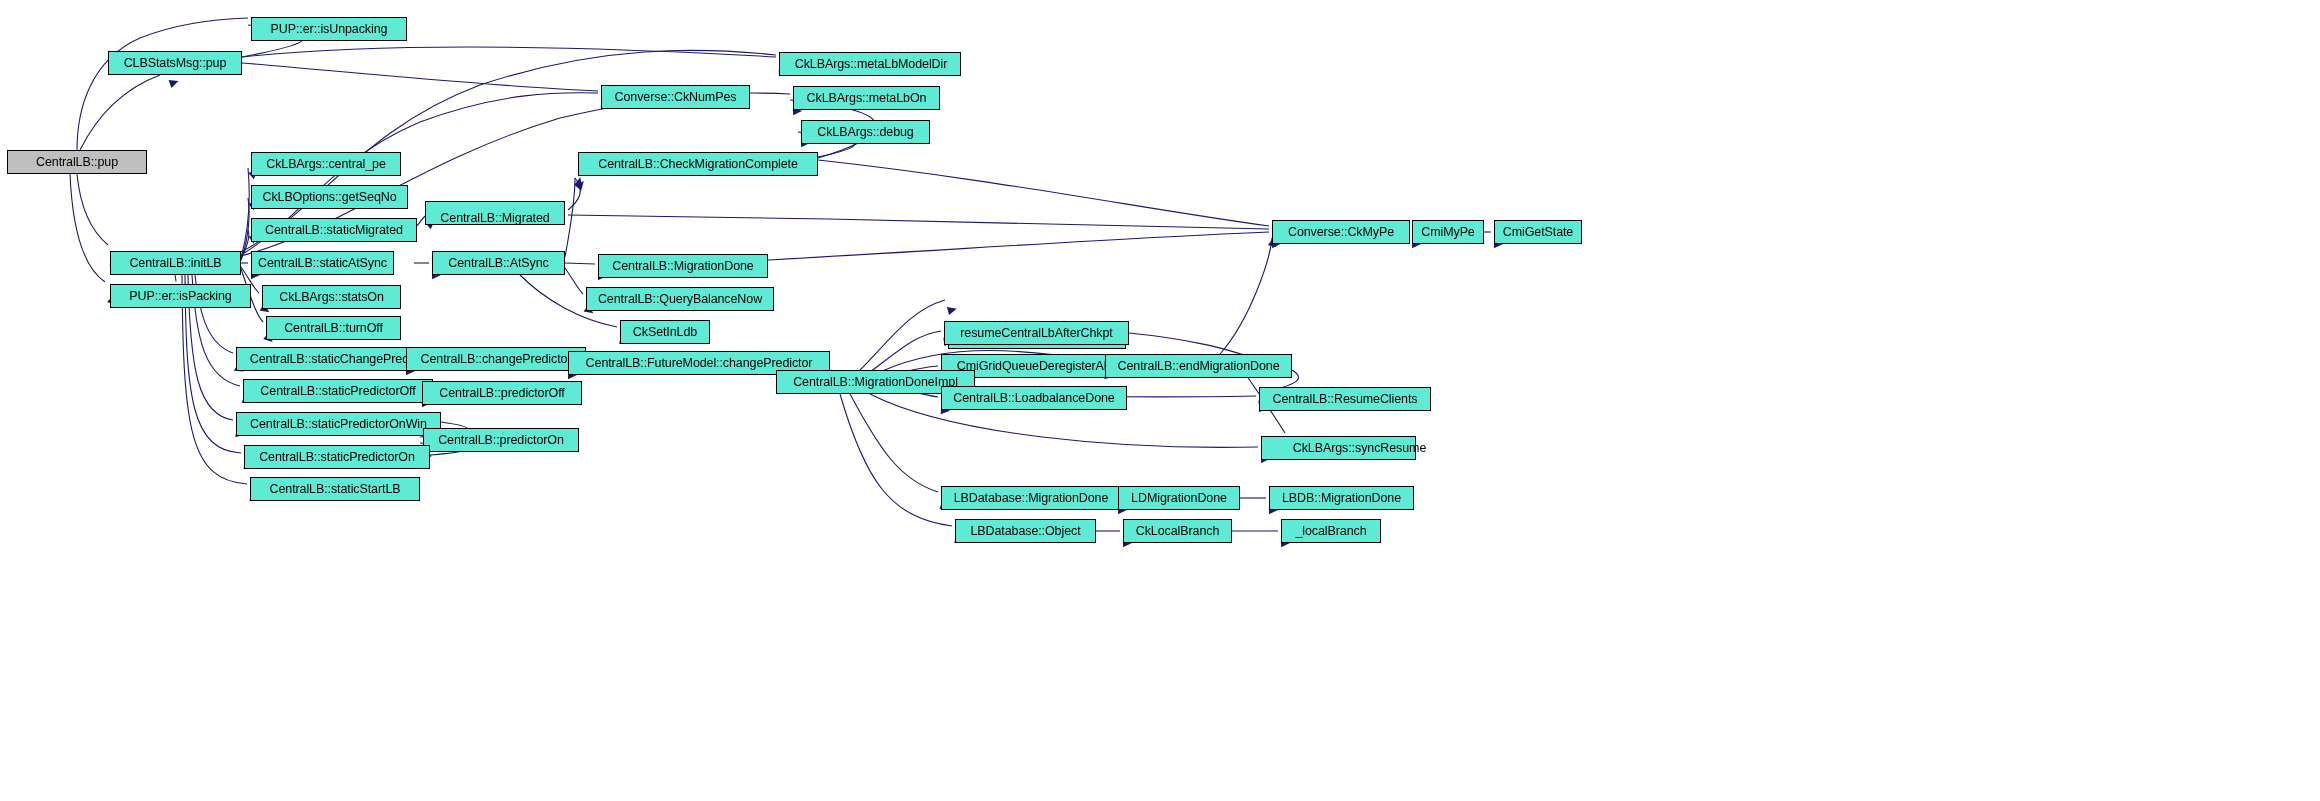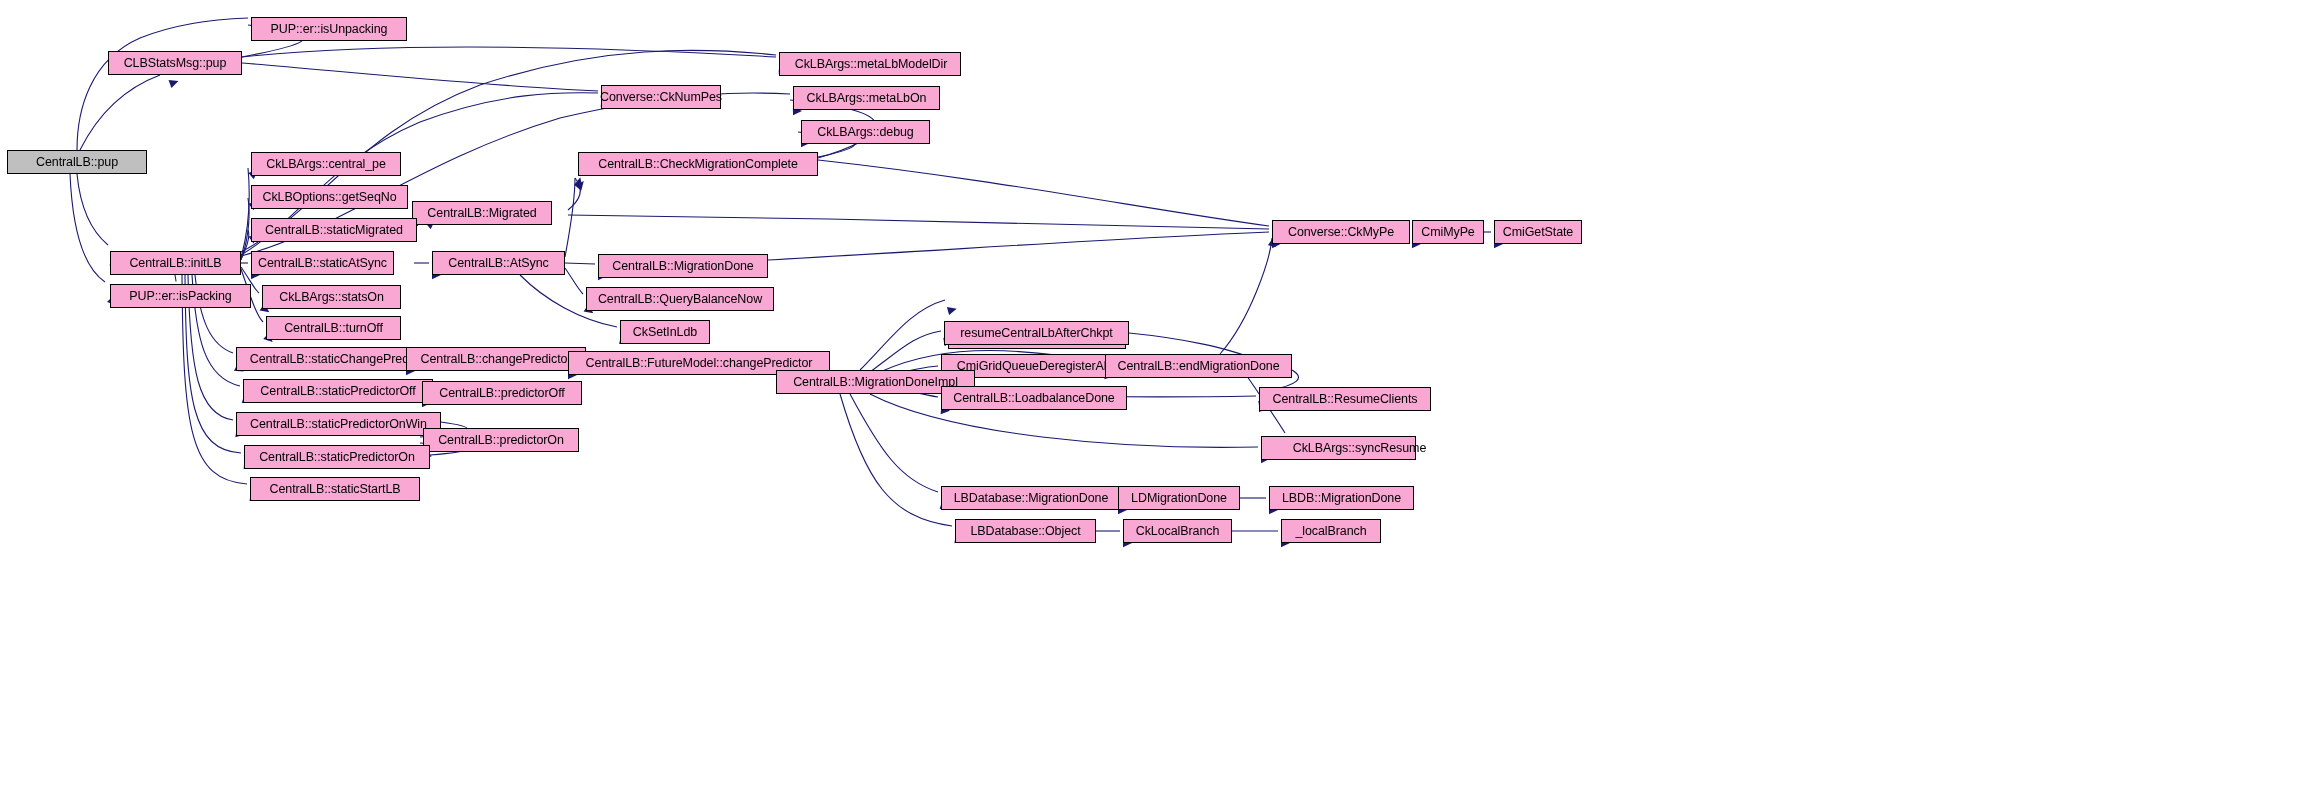--- a/index.html
+++ b/index.html
@@ -20,21 +20,21 @@
     left: 0;
     top: 0;
     width: 2320px;
     height: 801px;
     pointer-events: none;
   }
   .node {
     position: absolute;
     box-sizing: border-box;
     border: 1px solid #000000;
-    background: #f9a8d4;
+    background: #5eead4;
     color: #000000;
     font-size: 12.5px;
     line-height: 1;
     display: flex;
     align-items: center;
     justify-content: center;
     white-space: nowrap;
     letter-spacing: -0.1px;
     height: 24px;
     padding: 0 6px;
@@ -168,42 +168,42 @@
     </svg>
 <div class="node root" style="left: 7px; top: 150px; width: 140px;">
       <span>CentralLB::pup</span>
     </div>
     <div class="node" style="left: 251px; top: 17px; width: 156px;">
       <span>PUP::er::isUnpacking</span>
     </div>
     <div class="node" style="left: 108px; top: 51px; width: 134px;">
       <span>CLBStatsMsg::pup</span>
     </div>
-    <div class="node" style="left: 601px; top: 85px; width: 120px;">
+    <div class="node" style="left: 601px; top: 85px; width: 149px;">
       <span>Converse::CkNumPes</span>
     </div>
     <div class="node" style="left: 779px; top: 52px; width: 182px; padding-left: 8px;">
       <span>CkLBArgs::metaLbModelDir</span>
     </div>
     <div class="node" style="left: 793px; top: 86px; width: 147px;">
       <span>CkLBArgs::metaLbOn</span>
     </div>
     <div class="node" style="left: 801px; top: 120px; width: 129px;">
       <span>CkLBArgs::debug</span>
     </div>
     <div class="node" style="left: 251px; top: 152px; width: 150px;">
       <span>CkLBArgs::central_pe</span>
     </div>
     <div class="node" style="left: 578px; top: 152px; width: 240px;">
       <span>CentralLB::CheckMigrationComplete</span>
     </div>
     <div class="node" style="left: 251px; top: 185px; width: 157px;">
       <span>CkLBOptions::getSeqNo</span>
     </div>
-    <div class="node" style="left: 412px; top: 201px; width: 140px;">
+    <div class="node" style="left: 425px; top: 201px; width: 140px; align-items: flex-end;">
       <span>CentralLB::Migrated</span>
     </div>
     <div class="node" style="left: 251px; top: 218px; width: 166px;">
       <span>CentralLB::staticMigrated</span>
     </div>
     <div class="node" style="left: 110px; top: 251px; width: 131px;">
       <span>CentralLB::initLB</span>
     </div>
     <div class="node" style="left: 251px; top: 251px; width: 143px;">
       <span>CentralLB::staticAtSync</span>

